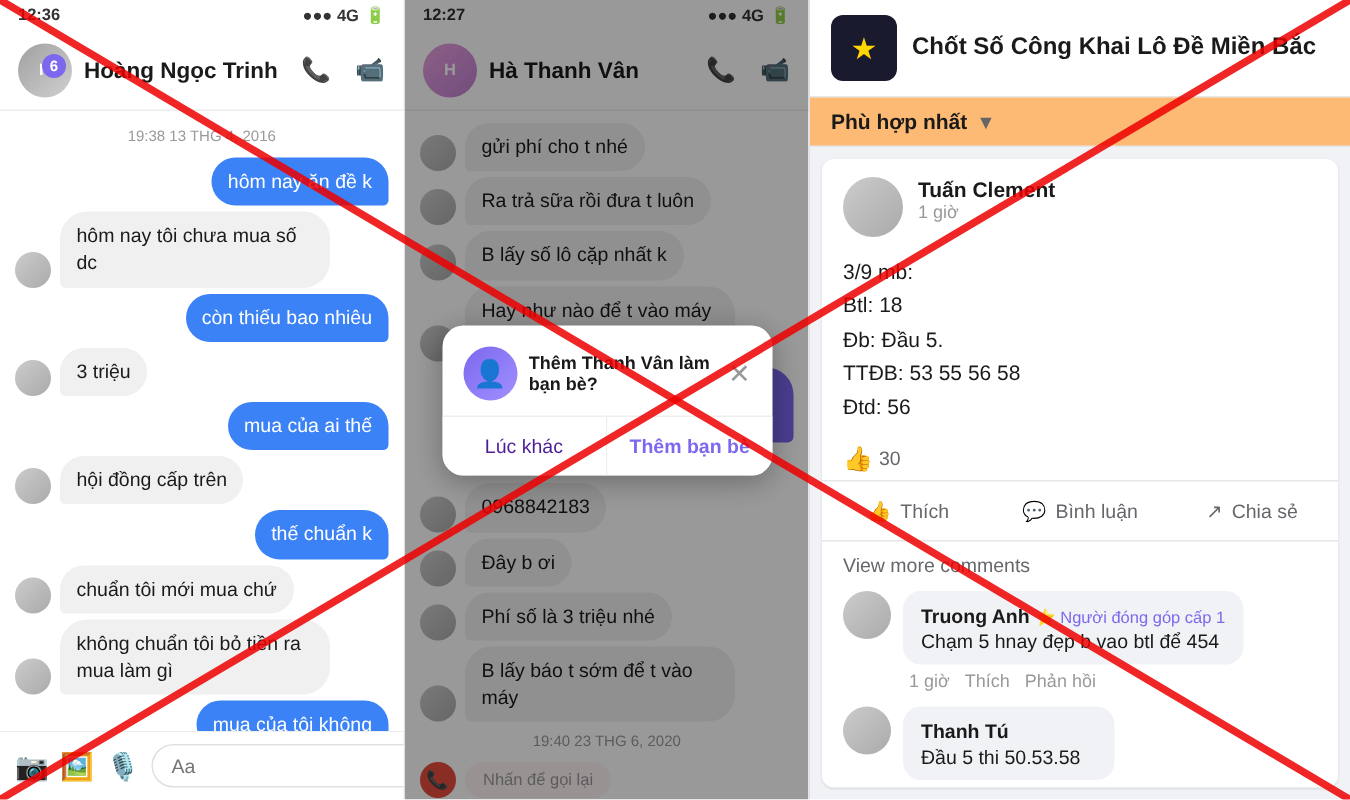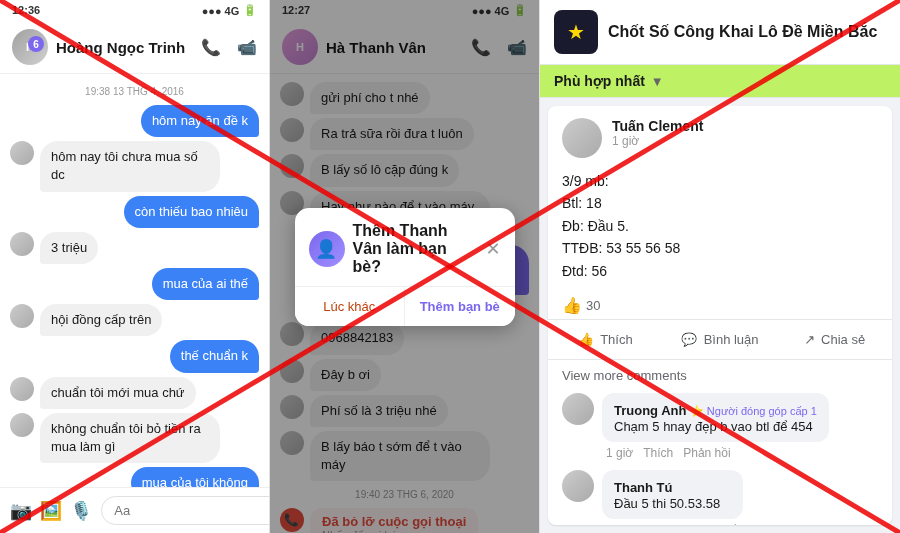--- a/index.html
+++ b/index.html
@@ -83,20 +83,21 @@
 
     .msg-timestamp {
       text-align: center;
       font-size: 10px;
       color: #999;
       margin: 4px 0;
     }
 
     .msg-row {
       display: flex;
+      align-items: flex-end;
       gap: 6px;
     }
 
     .msg-row.right {
       flex-direction: row-reverse;
     }
 
     .msg-avatar-small {
       width: 24px;
       height: 24px;
@@ -189,42 +190,42 @@
       width: 36px;
       height: 36px;
       border-radius: 50%;
       background: linear-gradient(135deg, #7b68ee, #a090ff);
       display: flex; align-items: center; justify-content: center;
       color: #fff; font-size: 16px;
     }
 
     .dialog-title-text {
       flex: 1;
-      font-size: 16px;
+      font-size: 12px;
       font-weight: 600;
       color: #1a1a1a;
     }
 
     .dialog-close {
       color: #999;
       font-size: 18px;
       cursor: pointer;
     }
 
     .dialog-buttons {
       display: flex;
       border-top: 1px solid #eee;
     }
 
     .dialog-btn {
       flex: 1;
       padding: 12px;
       text-align: center;
       font-size: 13px;
-      color: #c2410c;
+      color: #4c1d95;
       cursor: pointer;
       border: none;
       background: #fff;
     }
 
     .dialog-btn:first-child {
       border-right: 1px solid #eee;
     }
 
     .dialog-btn.primary {
@@ -260,21 +261,21 @@
       color: #ffd700; font-size: 20px;
     }
 
     .fb-page-name {
       font-size: 16px;
       font-weight: 700;
       color: #1a1a1a;
     }
 
     .fb-filter-bar {
-      background: #bef264;
+      background: #fdba74;
       padding: 8px 14px;
       display: flex;
       align-items: center;
       gap: 6px;
       border-bottom: 1px solid #e4e6ea;
     }
 
     .fb-filter-label {
       font-size: 14px;
       font-weight: 600;
@@ -524,21 +525,21 @@
     <div class="msg-row">
       <div class="msg-avatar-small"></div>
       <div class="bubble left">gửi phí cho t nhé</div>
     </div>
     <div class="msg-row">
       <div class="msg-avatar-small"></div>
       <div class="bubble left">Ra trả sữa rồi đưa t luôn</div>
     </div>
     <div class="msg-row">
       <div class="msg-avatar-small"></div>
-      <div class="bubble left">B lấy số lô cặp đúng k</div>
+      <div class="bubble left">B lấy số lô cặp nhất k</div>
     </div>
     <div class="msg-row">
       <div class="msg-avatar-small"></div>
       <div class="bubble left">Hay như nào để t vào máy a</div>
     </div>
     <div class="msg-row right">
       <div class="bubble right" style="background:#7b68ee;">mình đang tutt, có gì m gọi sau cho mình xin sdt</div>
     </div>
     <div class="msg-timestamp">19:14 23 THG 6, 2020</div>
     <div class="msg-row">
@@ -554,21 +555,20 @@
       <div class="bubble left">Phí số là 3 triệu nhé</div>
     </div>
     <div class="msg-row">
       <div class="msg-avatar-small"></div>
       <div class="bubble left">B lấy báo t sớm để t vào máy</div>
     </div>
     <div class="msg-timestamp">19:40 23 THG 6, 2020</div>
     <div class="msg-row">
       <div class="msg-avatar-small" style="background:#e74c3c;display:flex;align-items:center;justify-content:center;color:#fff;font-size:12px;">📞</div>
       <div style="background:#fff3f3;border:1px solid #ffccc;border-radius:12px;padding:6px 12px;">
-        <div style="font-size:13px;color:#e74c3c;font-weight:600;">Đã bỏ lỡ cuộc gọi thoại</div>
         <div style="font-size:11px;color:#999;">Nhấn để gọi lại</div>
       </div>
     </div>
   </div>
 
   <div class="dialog-overlay">
     <div class="dialog-box">
       <div class="dialog-title-row">
         <div class="dialog-user-icon">
           <span style="font-size:18px;">👤</span>

